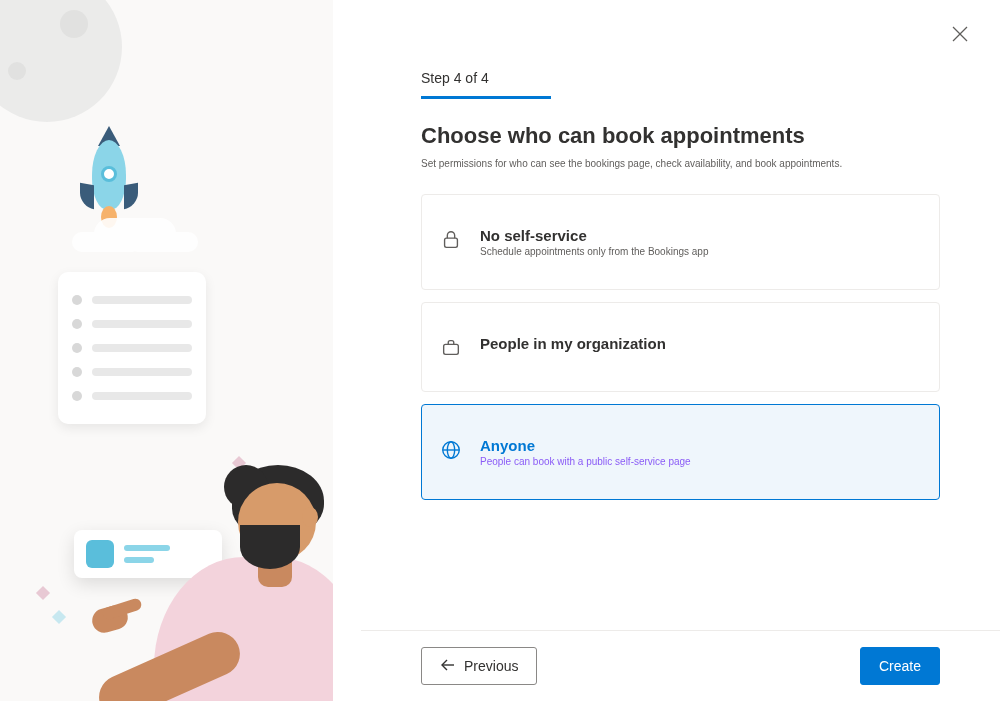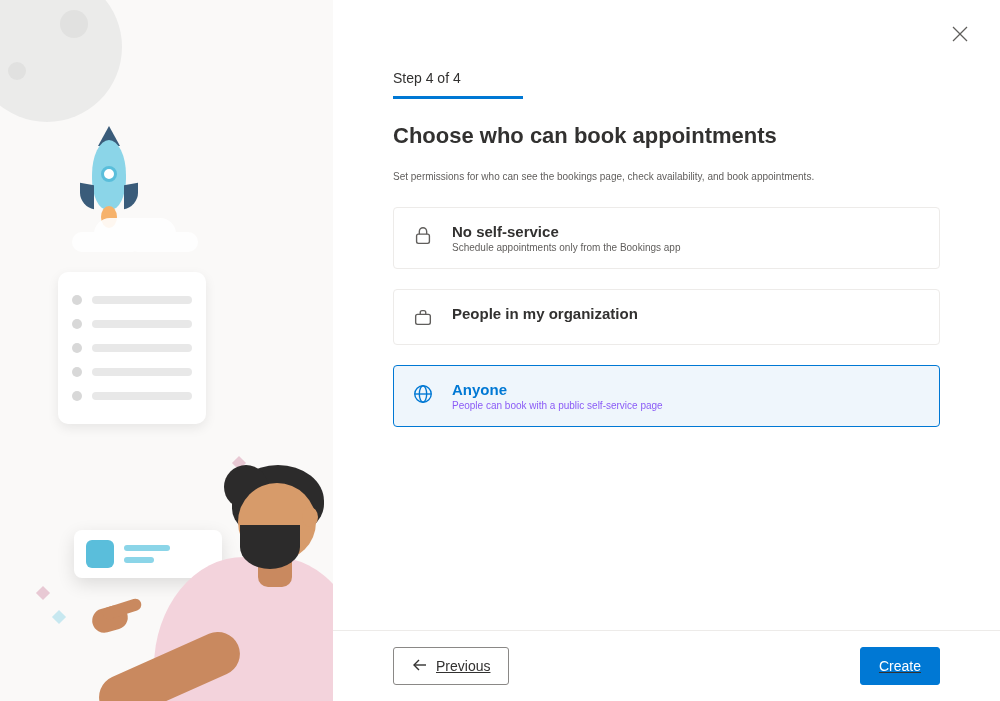--- a/index.html
+++ b/index.html
@@ -1,17 +1,17 @@
 <!DOCTYPE html>
 <html><head>
 <meta charset="utf-8">
 <style>
   * { box-sizing: border-box; margin: 0; padding: 0; }
   html, body { width: 1000px; height: 701px; font-family: 'Segoe UI', Tahoma, sans-serif; color: #323130; overflow: hidden; background: #fff; }
-  .root { display: flex; width: 100%; height: 100%; position: relative; }
+  .root { display: flex; width: 100%; height: 100%; position: relative; gap: 28px; }
   .close-btn { position: absolute; top: 24px; right: 28px; width: 24px; height: 24px; display:flex; align-items:center; justify-content:center; cursor:pointer; color:#605e5c; }
   .close-btn svg { width: 16px; height: 16px; }
 
   
   .illus { width: 333px; height: 100%; background: #faf9f8; position: relative; overflow: hidden; }
   .moon { position:absolute; top:-28px; left:-28px; width:150px; height:150px; border-radius:50%; background:#ebebea; }
   .crater1 { position:absolute; width:28px; height:28px; border-radius:50%; background:#e1e1e0; top:38px; left:88px;}
   .crater2 { position:absolute; width:18px; height:18px; border-radius:50%; background:#e1e1e0; top:90px; left:36px;}
   .rocket-wrap { position:absolute; top:140px; left:92px; }
   .rocket-body { width:34px; height:70px; background:#8bd5e8; border-radius:50% 50% 45% 45%; position:relative; }
@@ -46,34 +46,34 @@
   .ear { position:absolute; bottom:180px; left:204px; width:16px; height:20px; background:#d79b6a; border-radius:50%; }
   .arm { position:absolute; bottom:40px; left:-10px; width:150px; height:44px; background:#c9895f; border-radius:30px; transform:rotate(-24deg); transform-origin:right center;}
   .hand { position:absolute; bottom:76px; left:-6px; width:36px; height:24px; background:#c9895f; border-radius:14px; transform:rotate(-16deg);}
   .finger { position:absolute; bottom:92px; left:4px; width:40px; height:12px; background:#c9895f; border-radius:8px; transform:rotate(-18deg);}
 
   
   .content { flex:1; position:relative; display:flex; flex-direction:column; }
   .main { padding: 70px 60px 0 60px; flex:1; }
   .step-label { font-size:14px; color:#323130; margin-bottom:10px;}
   .progress { width:130px; height:3px; background:#0078d4; margin-bottom:24px; }
-  h1 { font-size:22px; font-weight:600; margin-bottom:21px;}
+  h1 { font-size:22px; font-weight:600; margin-bottom:8px;}
   .subtitle { font-size:10px; color:#605e5c; line-height:1.45; max-width:520px; margin-bottom:22px;}
 
-  .option { border:1px solid #edebe9; border-radius:4px; padding:15px 18px; display:flex; gap:18px; align-items:flex-start; margin-bottom:20px; cursor:pointer; background:#fff;}
+  .option { border:1px solid #edebe9; border-radius:4px; padding:32px 18px; display:flex; gap:18px; align-items:flex-start; margin-bottom:12px; cursor:pointer; background:#fff;}
   .option.selected { border:1.5px solid #0078d4; background:#eff6fc; }
   .option.selected .opt-title { color:#0078d4; }
   .option.selected .opt-desc { color:#8b5cf6; }
   .option.selected .opt-icon { color:#0078d4; }
   .opt-icon { width:22px; height:22px; color:#605e5c; flex-shrink:0; margin-top:2px;}
   .opt-icon svg { width:100%; height:100%; }
   .opt-title { font-size:15px; font-weight:600; color:#323130; margin-bottom:2px;}
   .opt-desc { font-size:10px; color:#605e5c; }
 
-  .footer { border-top:1px solid #edebe9; padding:16px 60px; display:flex; justify-content:space-between; align-items:flex-start;text-decoration:underline; }
+  .footer { border-top:1px solid #edebe9; padding:16px 60px; display:flex; justify-content:space-between; align-items:flex-start; }
   .btn { height:38px; padding:0 18px; border-radius:3px; font-size:14px; display:flex; align-items:center; gap:8px; cursor:pointer; }
   .btn.secondary { background:#fff; border:1px solid #8a8886; color:#323130; }
   .btn.primary { background:#0078d4; border:1px solid #0078d4; color:#ffffff; }
   .arrow-left svg { width:16px; height:16px; }
 </style>
 </head>
 <body>
 
 <div class="root">
 

